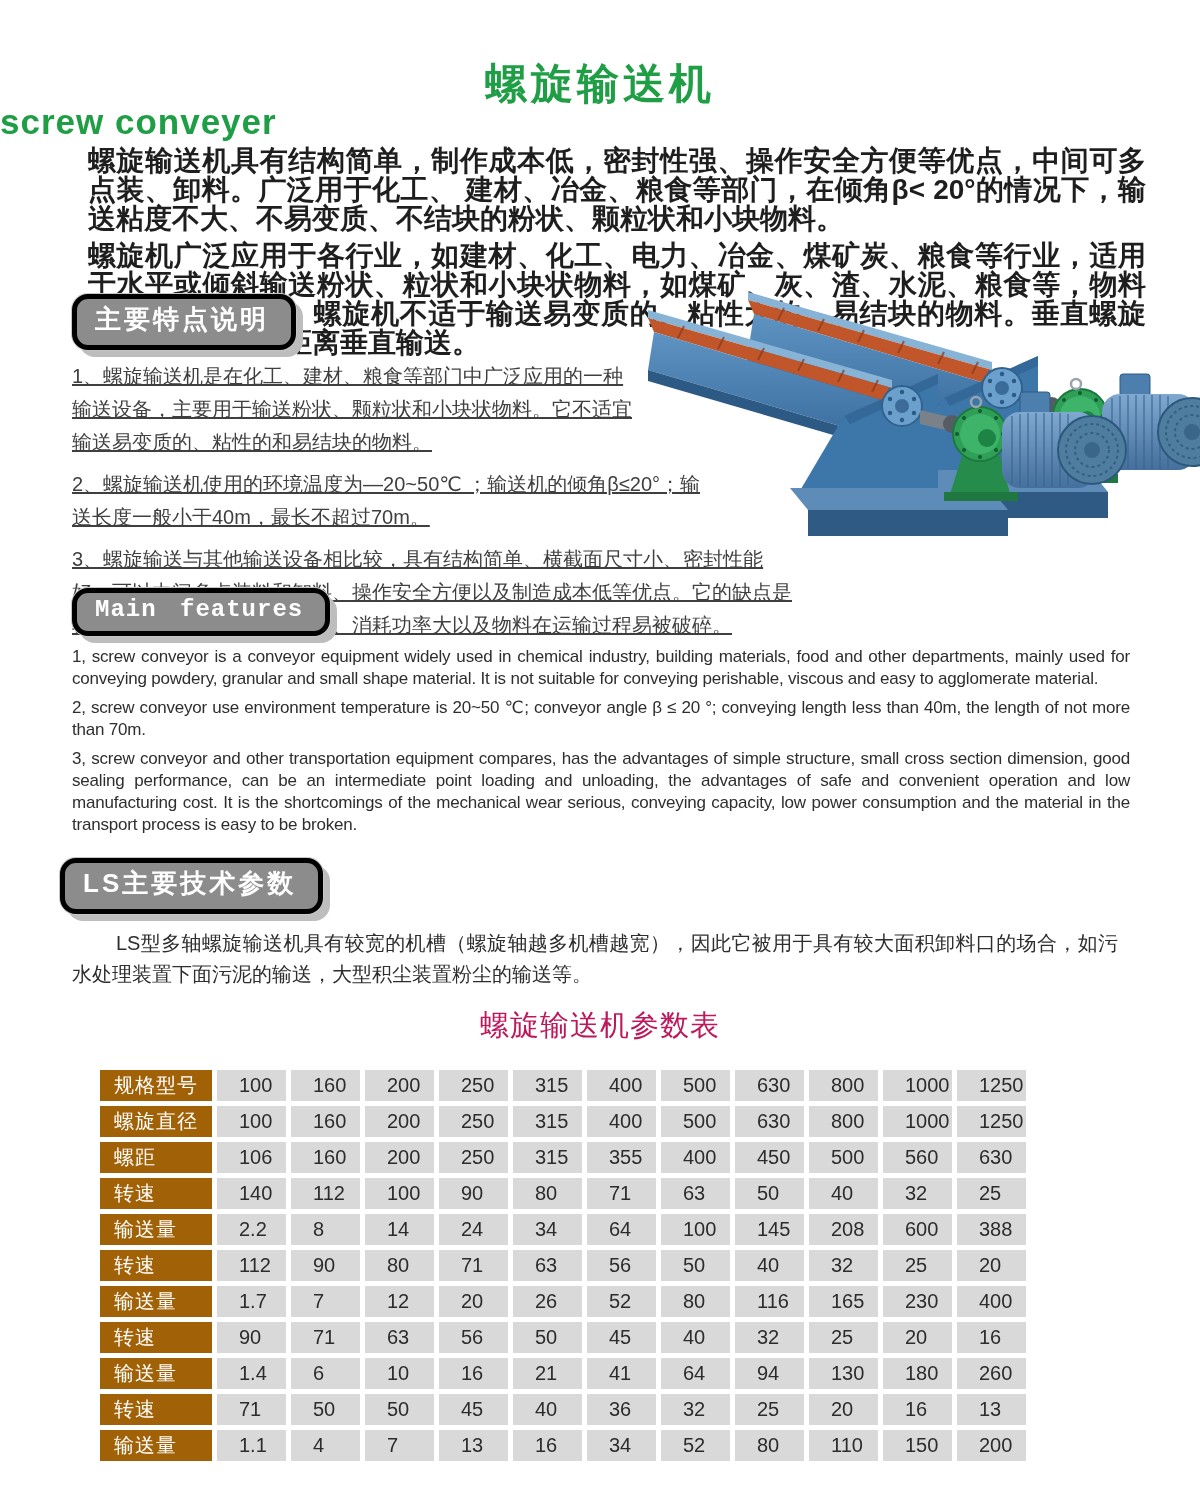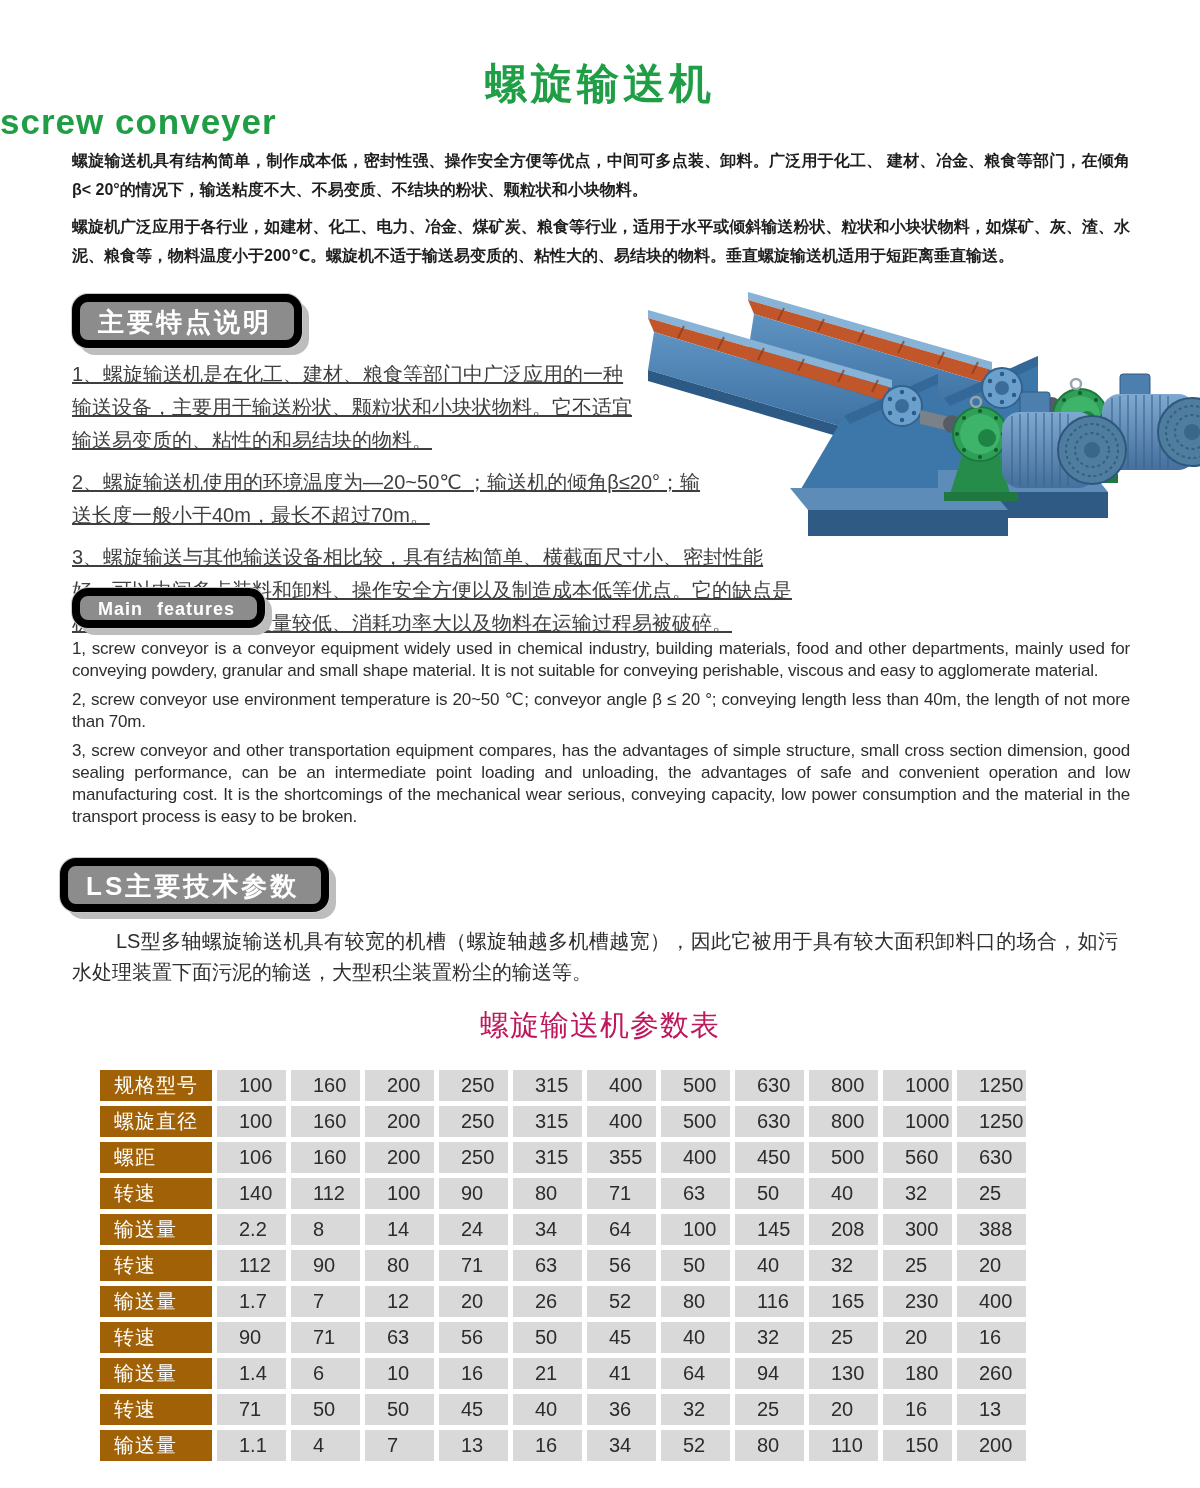--- a/index.html
+++ b/index.html
@@ -6,30 +6,30 @@
   body { width:1200px; height:1488px; font-family:"Liberation Sans","DejaVu Sans",sans-serif; }
   .page { position:relative; width:1200px; height:1488px; background:#fff; overflow:hidden; }
 
   
   .title-zh { position:absolute; top:56px; left:0; width:100%; text-align:center;
               font-size:42px; font-weight:bold; color:#1f9e46; letter-spacing:4px; }
   .title-en { position:absolute; top:102px; left:0; width:100%; text-align:left;
               font-size:35px; font-weight:bold; color:#1f9e46; letter-spacing:1px; }
 
   
-  .intro { position:absolute; top:146px; left:72px; width:1058px;
-           font-size:16px; font-weight:bold; color:#1e1e1e; line-height:29px; text-align:justify; }
+  .intro { position:absolute; top:146px; left:88px; width:1058px;
+           font-size:28px; font-weight:bold; color:#1e1e1e; line-height:29px; text-align:justify; }
   .intro p { margin:0 0 8px 0; }
 
   
   .badge { display:inline-block; background:#8c8c8c; color:#ffffff; font-weight:bold;
-           border:8px solid #000000; border-radius:16px; padding:3px 22px 0 18px;
+           border:5px solid #000000; border-radius:16px; padding:3px 22px 8px 18px;
            box-shadow:0 0 0 1px #c6c6c6, 7px 7px 0 0 #bdbdbd; }
   .badge-zh { font-size:26px; letter-spacing:3px; }
-  .badge-en { font-size:18px; font-weight:600; letter-spacing:1px; word-spacing:8px; }
+  .badge-en { font-size:24px; font-weight:600; letter-spacing:1px; word-spacing:8px;font-family:Liberation Mono, monospace; }
 
   
   .features { position:absolute; top:294px; left:72px; width:1128px; }
   .photo-wrap { float:right; width:560px; height:292px; margin:-2px 0 0 12px;
                 shape-outside: polygon(0% 0%, 100% 0%, 100% 100%, 32% 100%, 0% 30%); }
   .photo-wrap svg { display:block; width:560px; height:292px; }
   .feature-text { margin-top:10px; }
   .feature-text p { margin:0 0 9px 0; font-size:20px; color:#3f3f3f; line-height:33px; text-align:left;text-decoration:underline; }
 
   
@@ -241,21 +241,21 @@
           <th>输送量</th>
           <td>2.2</td>
           <td>8</td>
           <td>14</td>
           <td>24</td>
           <td>34</td>
           <td>64</td>
           <td>100</td>
           <td>145</td>
           <td>208</td>
-          <td>300</td>
+          <td>600</td>
           <td>388</td>
         </tr>
         <tr>
           <th>转速</th>
           <td>112</td>
           <td>90</td>
           <td>80</td>
           <td>71</td>
           <td>63</td>
           <td>56</td>

